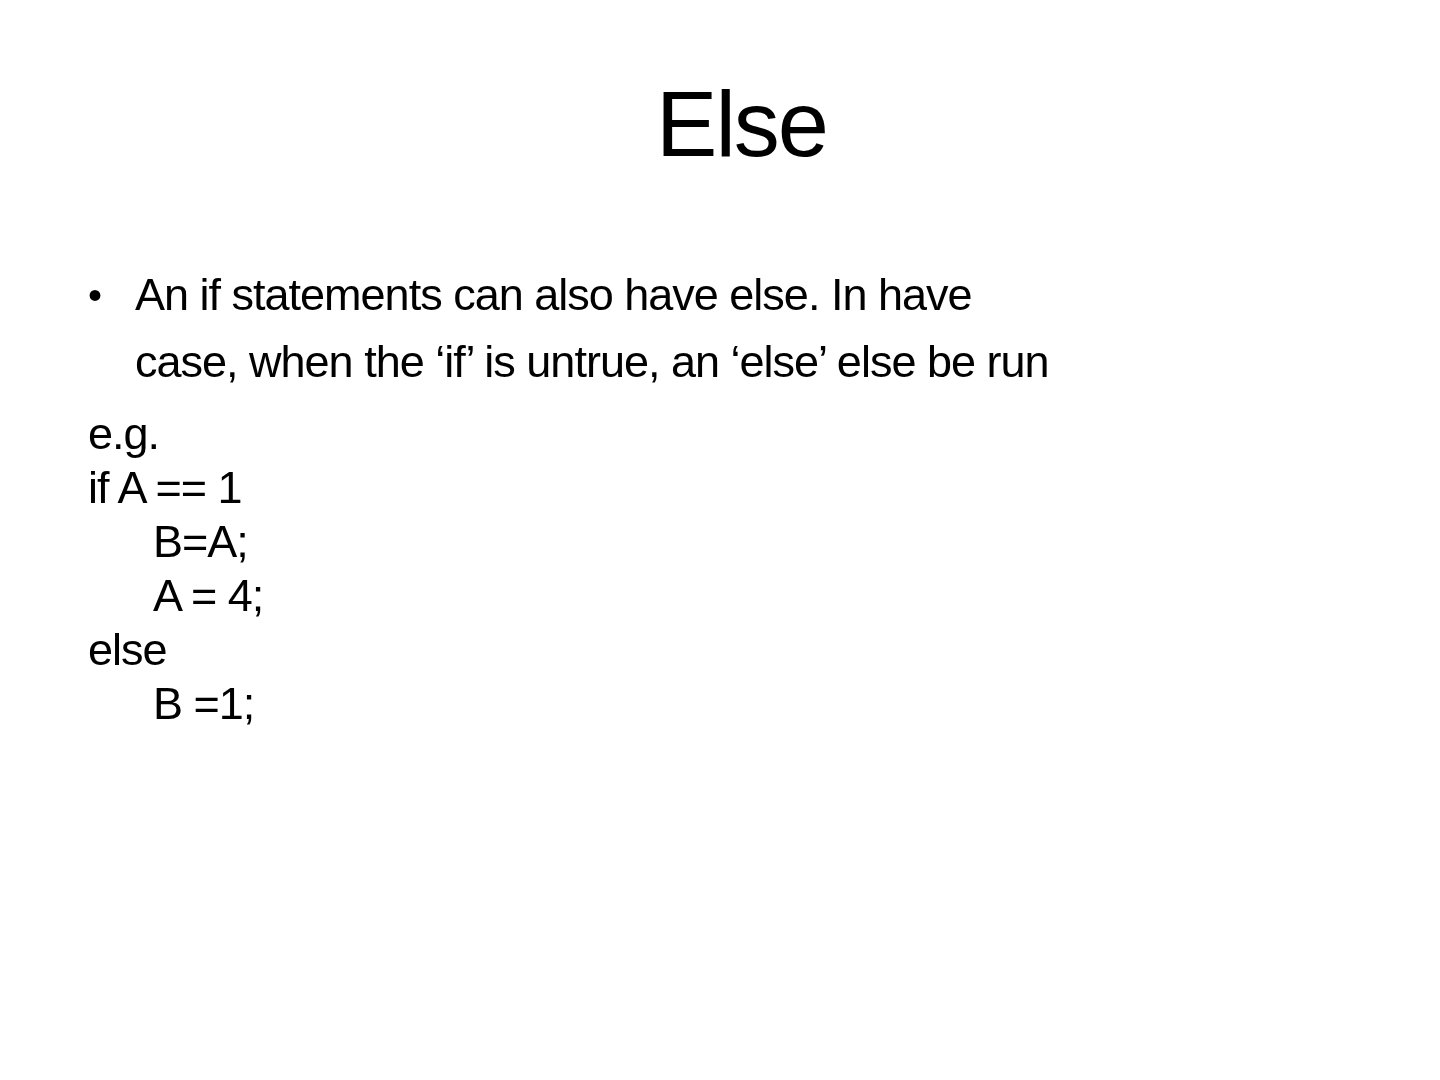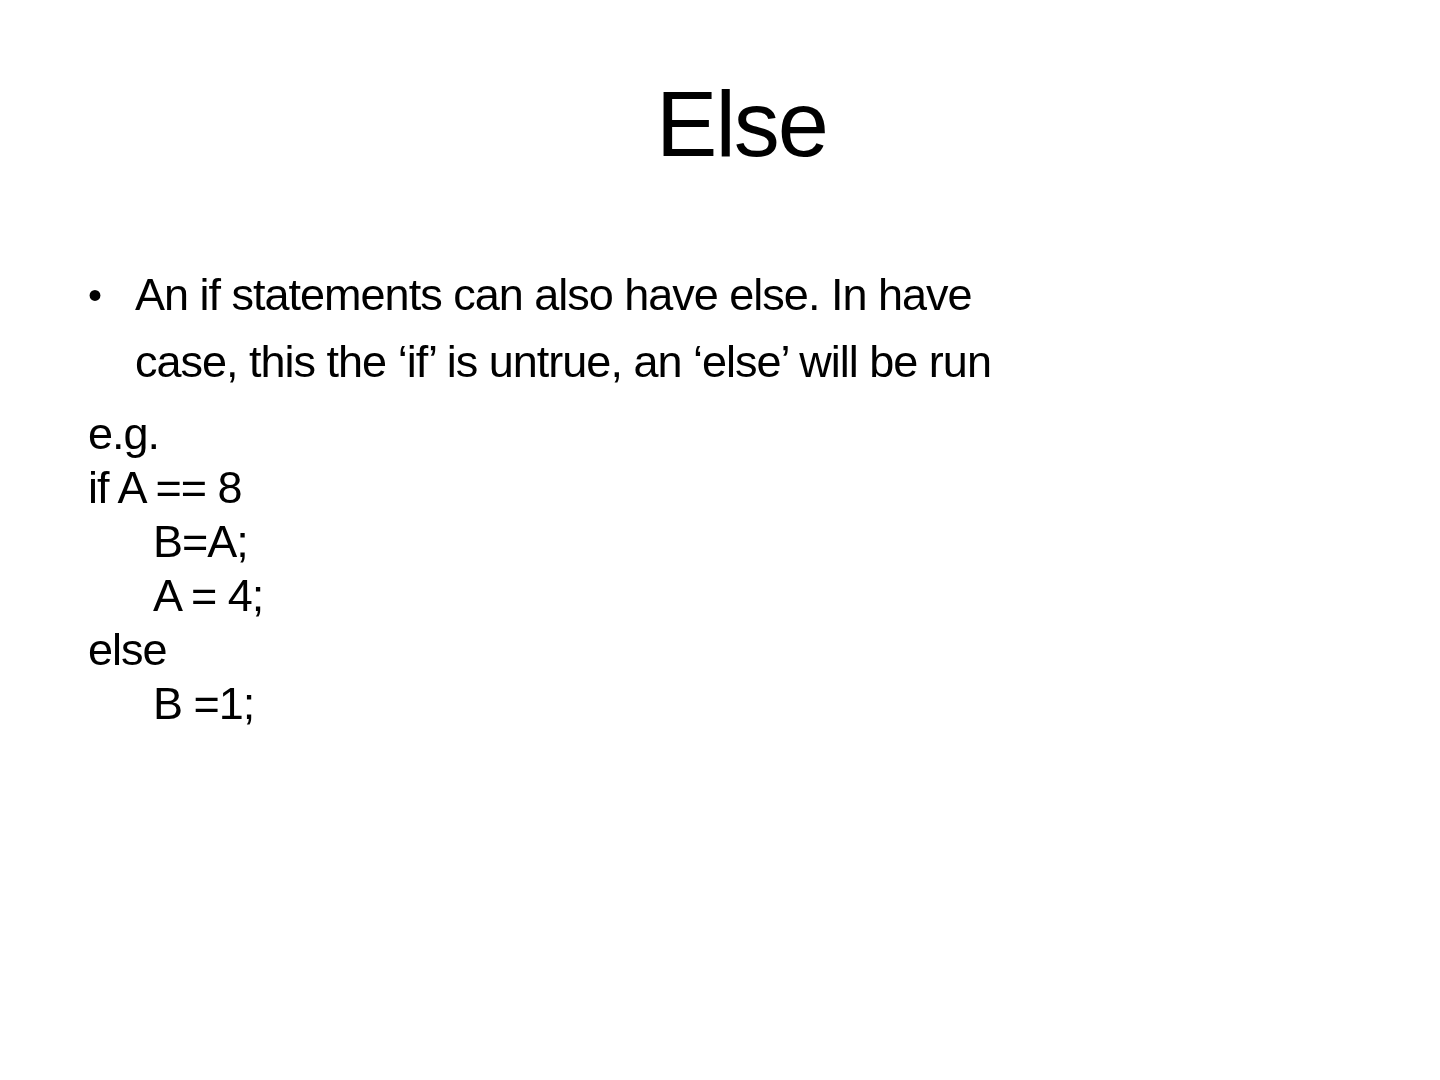--- a/index.html
+++ b/index.html
@@ -70,27 +70,27 @@
 <div class="slide">
 
   <div class="slide-title">Else</div>
 
   <div class="slide-body">
 
     <div class="bullet-item">
       <span class="bullet-marker">•</span>
       <span class="bullet-text">
         <span>An if statements can also have else. In have</span><br>
-        <span>case, this the ‘if’ is untrue, an ‘else’ will be run</span>
+        <span>case, when the ‘if’ is untrue, an ‘else’ else be run</span>
       </span>
     </div>
 
     <div class="code-block">
       <div class="code-line">e.g.</div>
-      <div class="code-line">if A == 8</div>
+      <div class="code-line">if A == 1</div>
       <div class="code-line indent">B=A;</div>
       <div class="code-line indent">A = 4;</div>
       <div class="code-line">else</div>
       <div class="code-line indent">B =1;</div>
     </div>
 
   </div>
 </div>
 
 </body></html>

